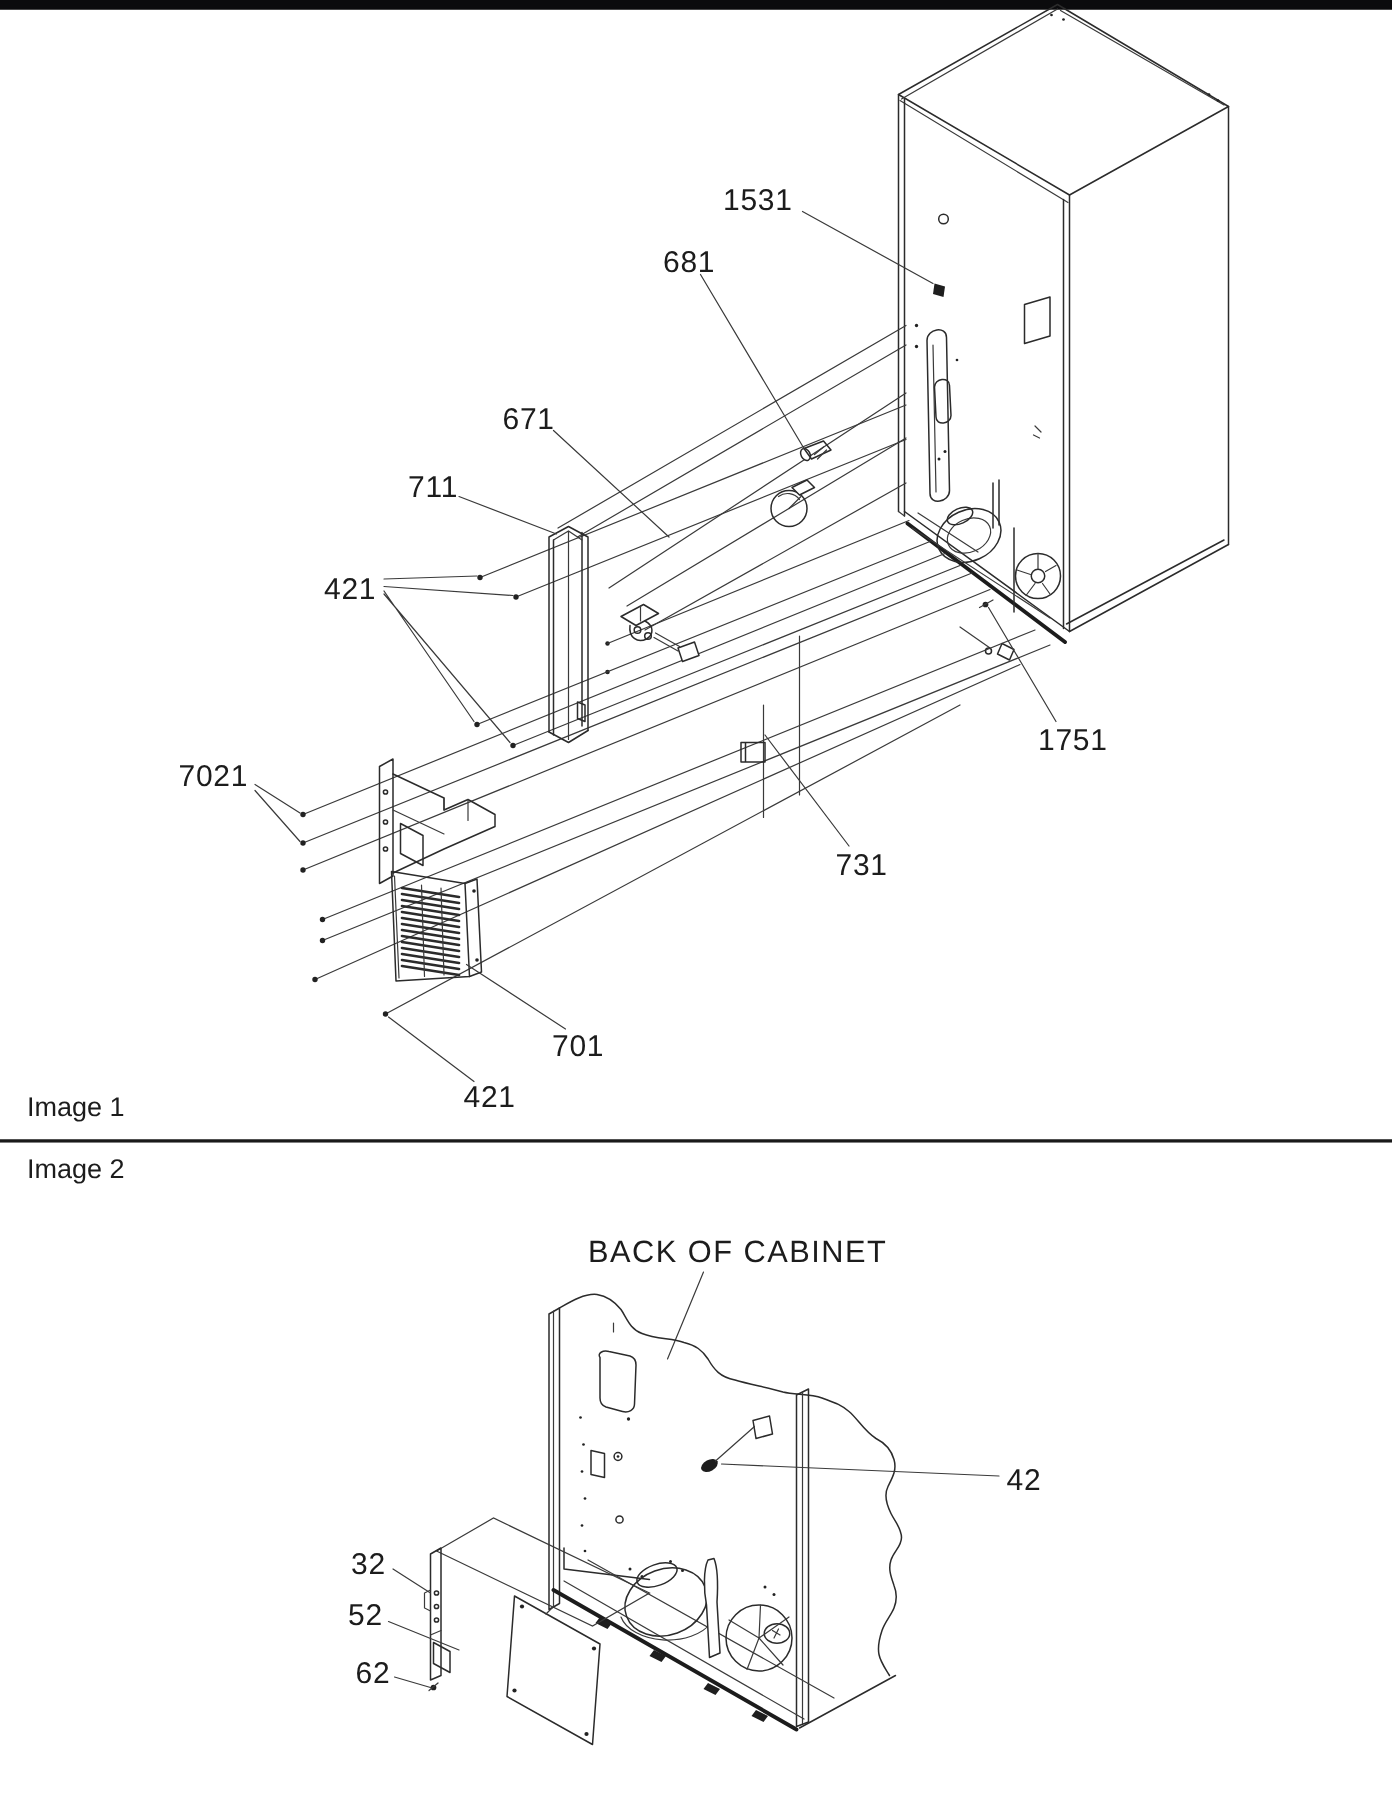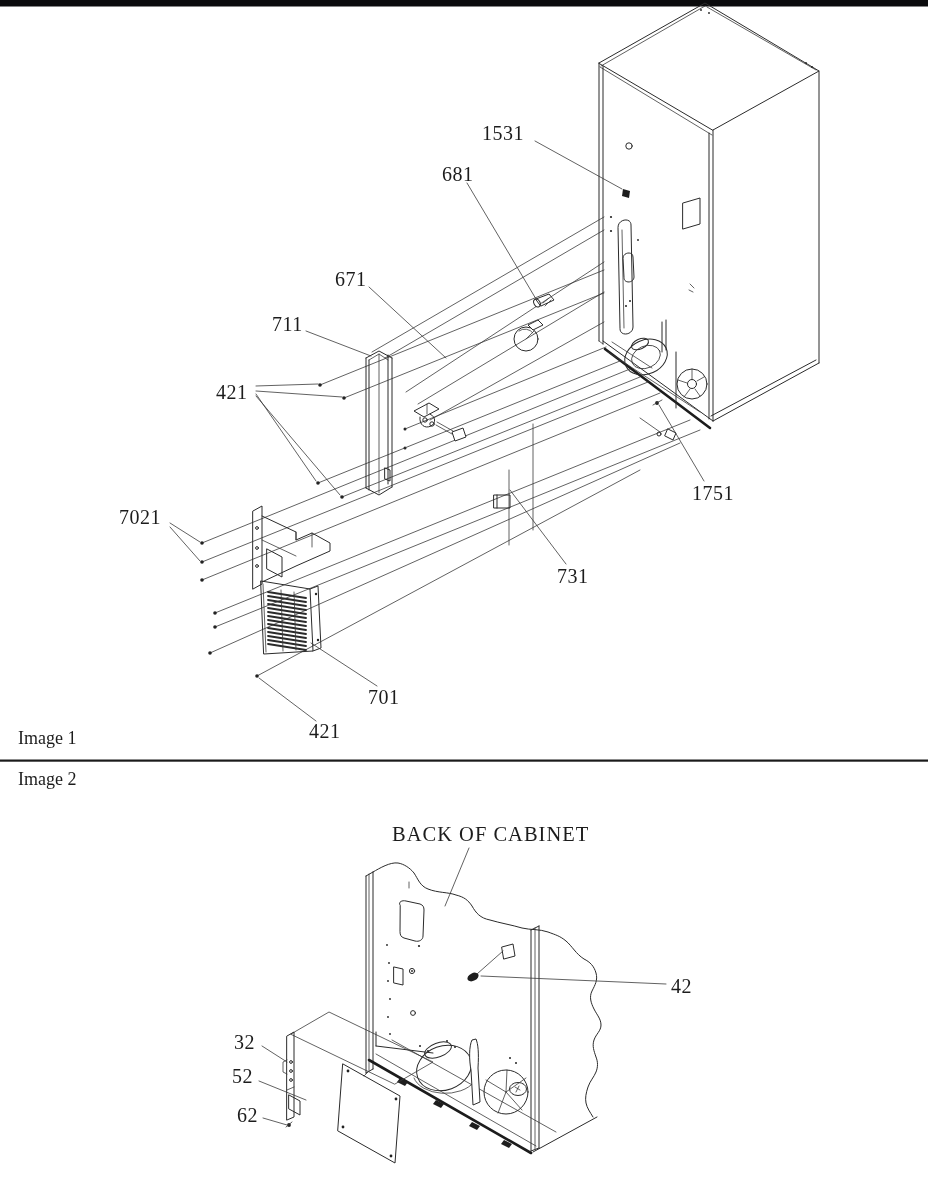--- a/index.html
+++ b/index.html
@@ -1,17 +1,17 @@
 <!DOCTYPE html>
 <html><head>
 <meta charset="utf-8">
 <style>
   html,body{margin:0;padding:0;background:#ffffff;}
   .screen{position:relative;width:928px;height:1200px;background:#ffffff;overflow:hidden;
-          font-family:Liberation Serif, serif;}
+          font-family:Liberation Sans, sans-serif;}
   svg{position:absolute;left:0;top:0;}
   .ln{fill:none;stroke:#2b2b2b;stroke-width:1;stroke-linecap:round;stroke-linejoin:round;}
   .ln2{fill:none;stroke:#2b2b2b;stroke-width:1.8;stroke-linecap:round;}
   .thick{fill:none;stroke:#1c1c1c;stroke-width:2.6;stroke-linecap:round;}
   .thin{fill:none;stroke:#3a3a3a;stroke-width:.8;stroke-linecap:round;}
   .dot{fill:#222222;stroke:none;}
   .solid{fill:#1e1e1e;stroke:none;}
   .whitefill{fill:#ffffff;stroke:#2b2b2b;stroke-width:1;stroke-linejoin:round;}
   .callout{font-size:20px;fill:#1c1c1c;letter-spacing:.5px;}
   .caption{font-size:18px;fill:#1c1c1c;}

